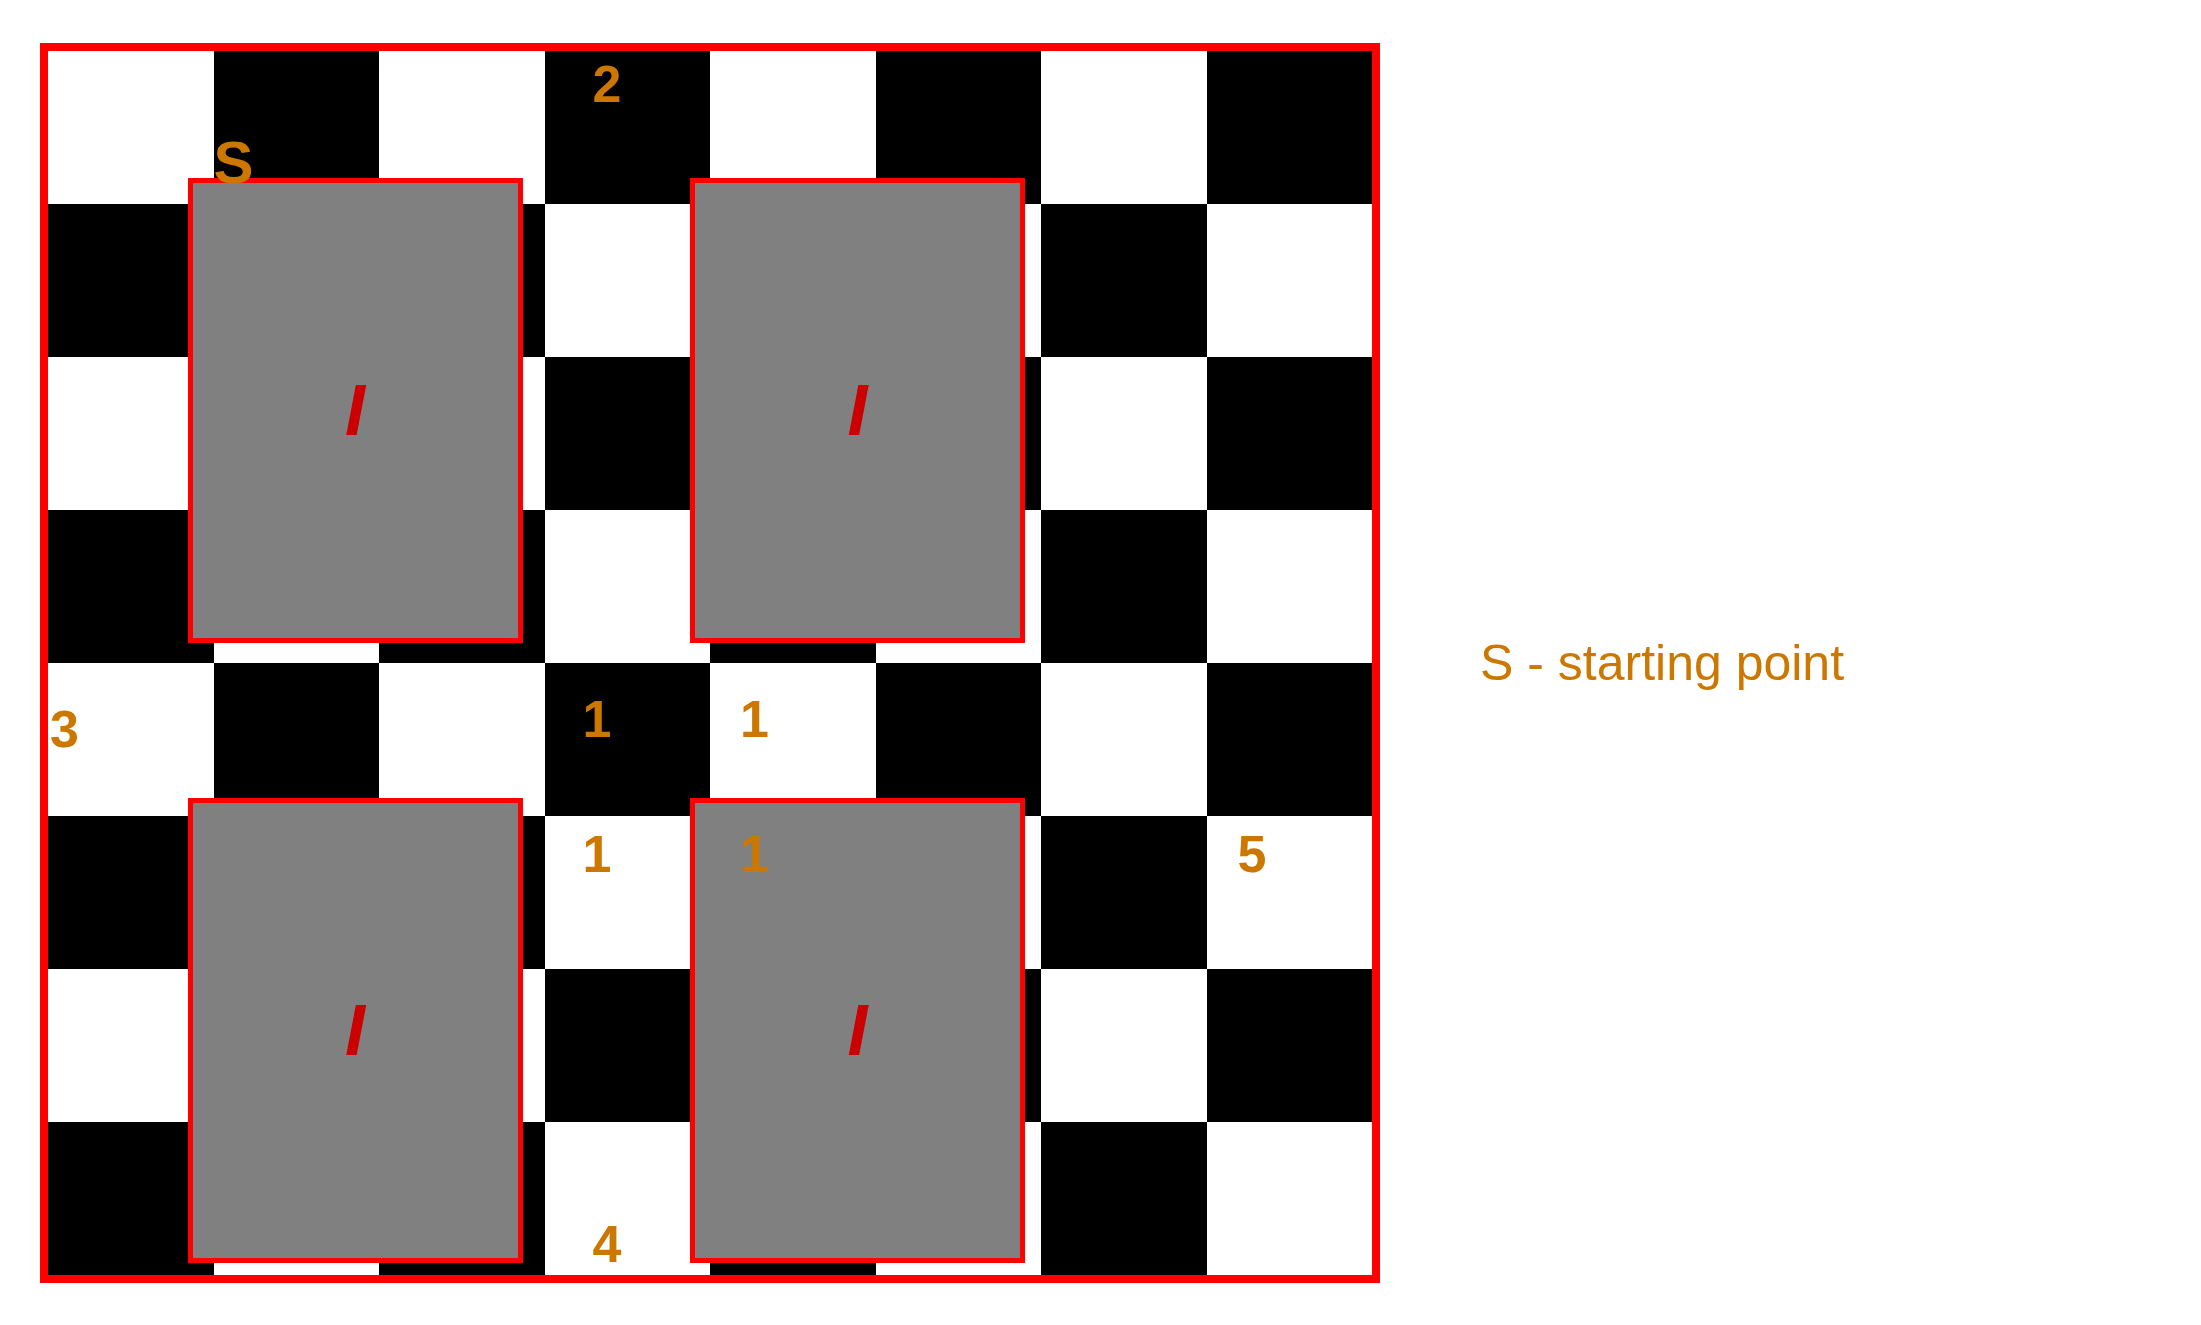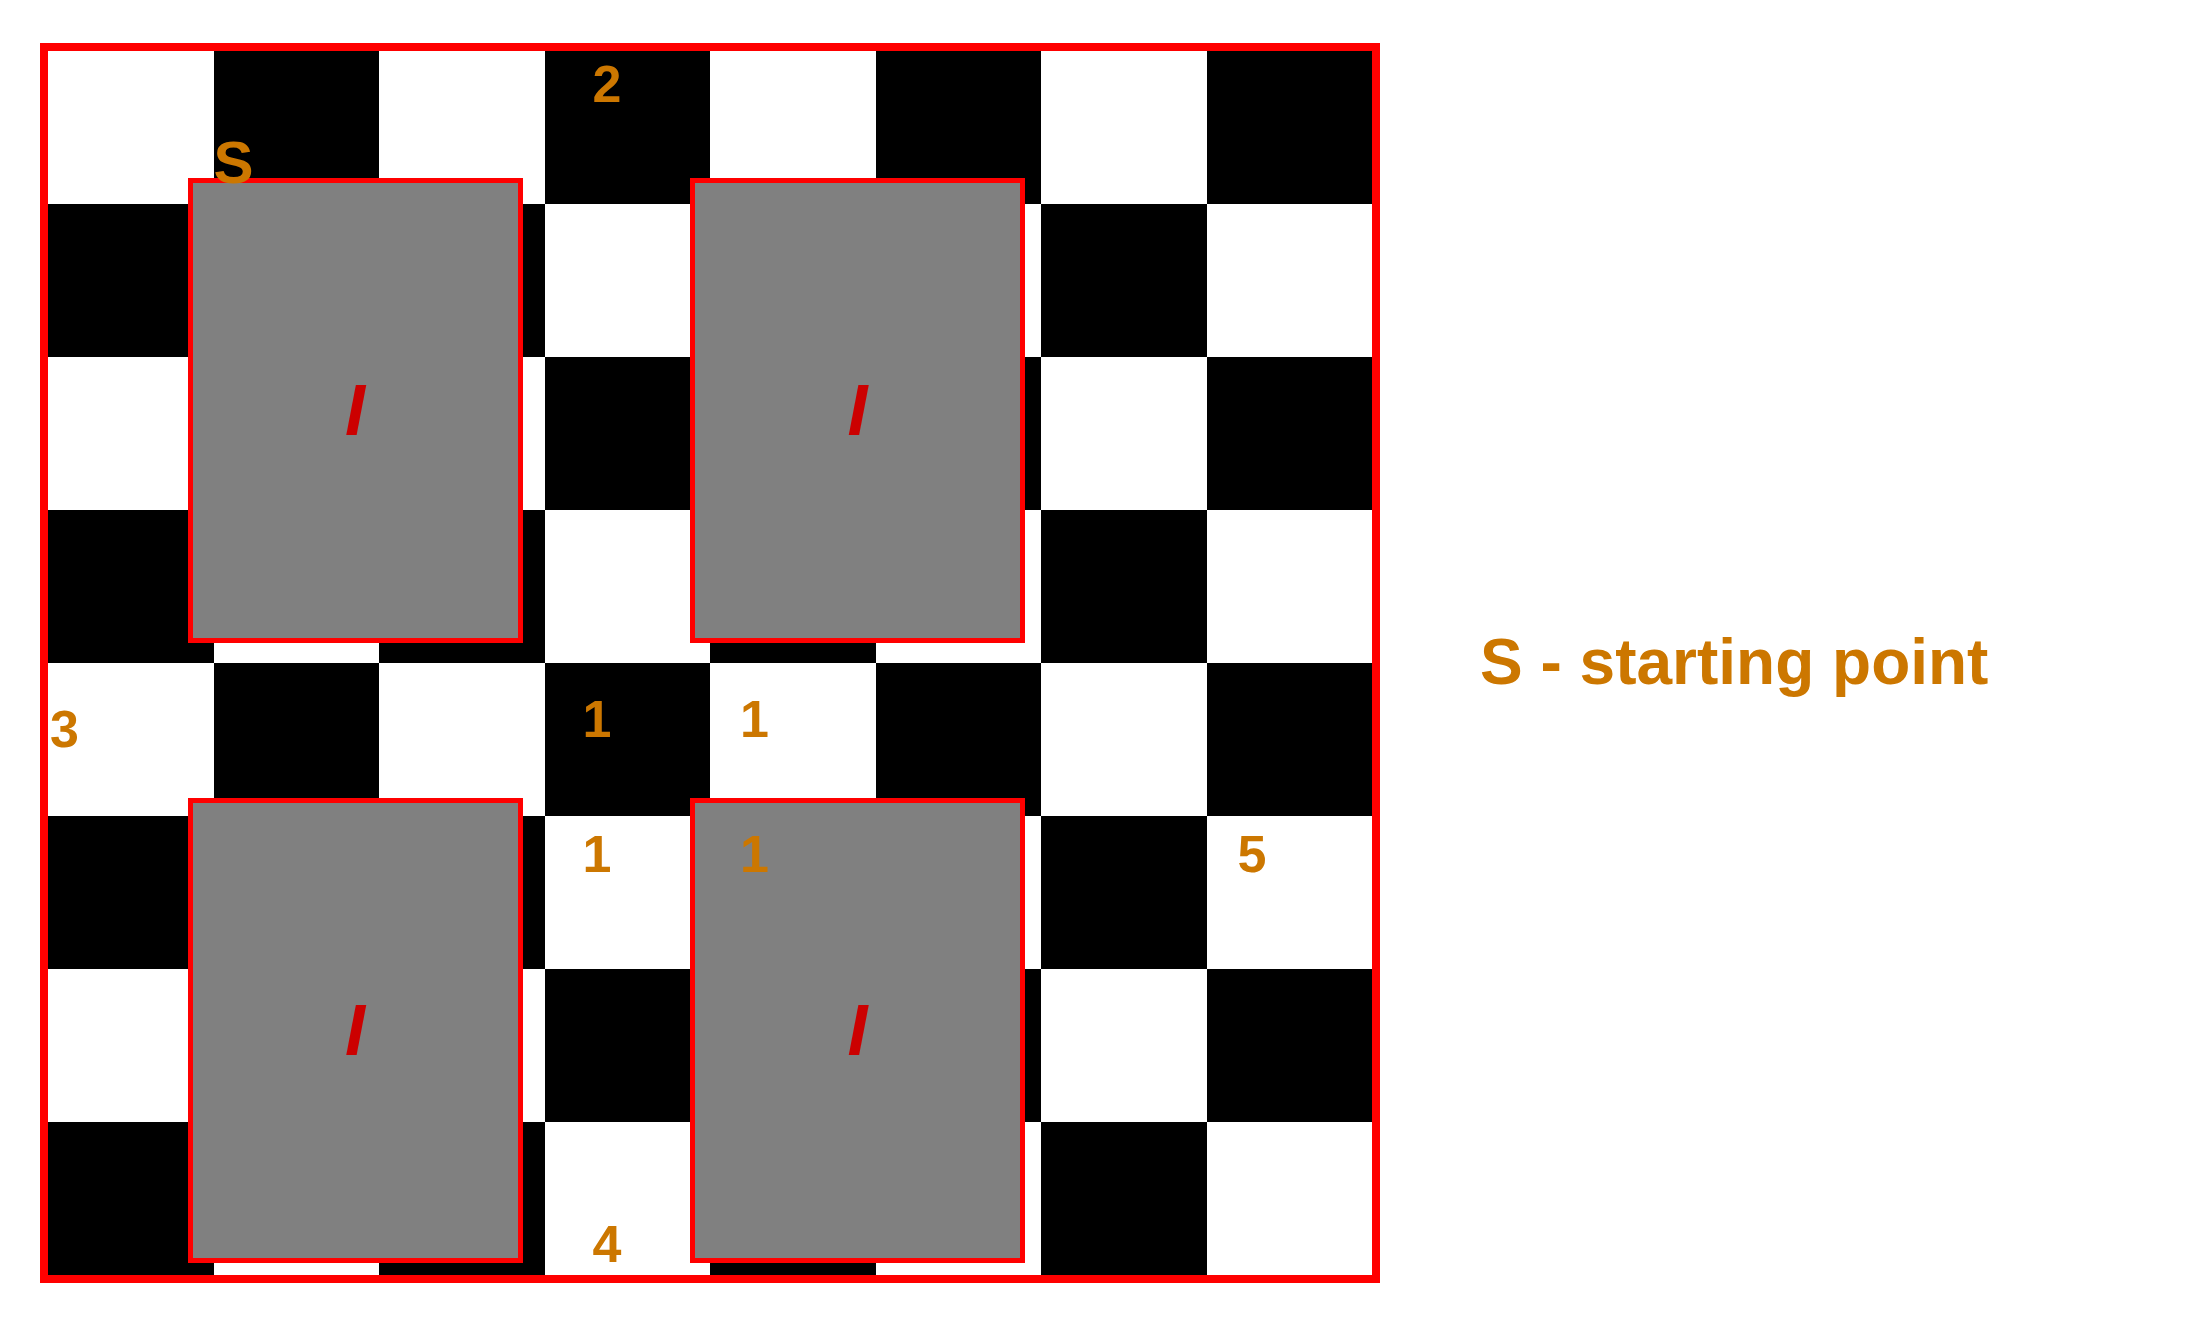--- a/index.html
+++ b/index.html
@@ -123,22 +123,22 @@
 
     
     .legend {
       margin-left: 80px;
       display: flex;
       flex-direction: column;
       gap: 30px;
     }
 
     .legend-item {
-      font-size: 64px;
-      font-weight: bold;
+      font-size: 50px;
+      font-weight: normal;
       line-height: 1.2;
     }
 
     .legend-s { color: #cc7700; }
     .legend-i { color: #cc0000; }
     .legend-n { color: #cc7700; }
   </style>
 </head>
 <body>
 

